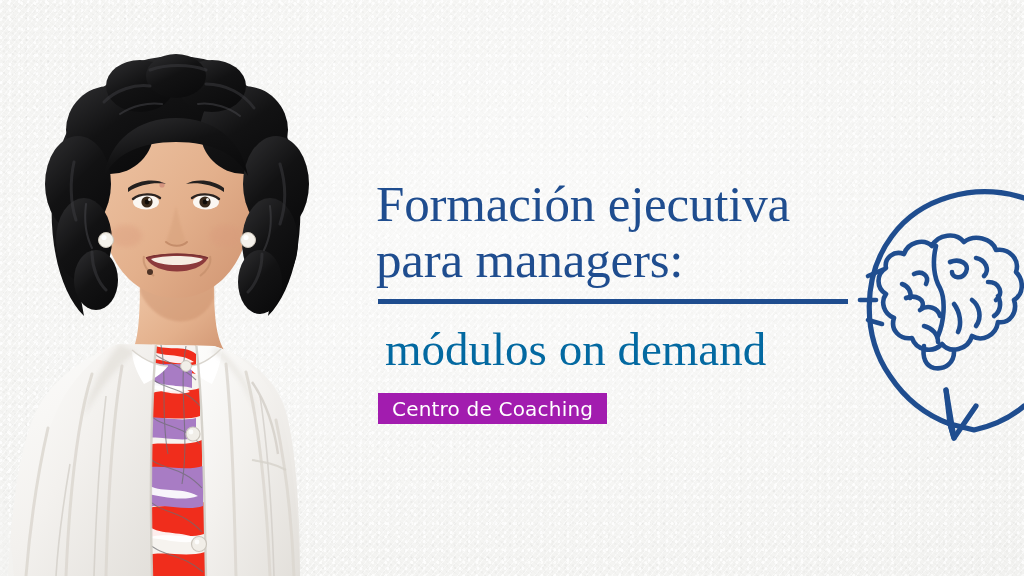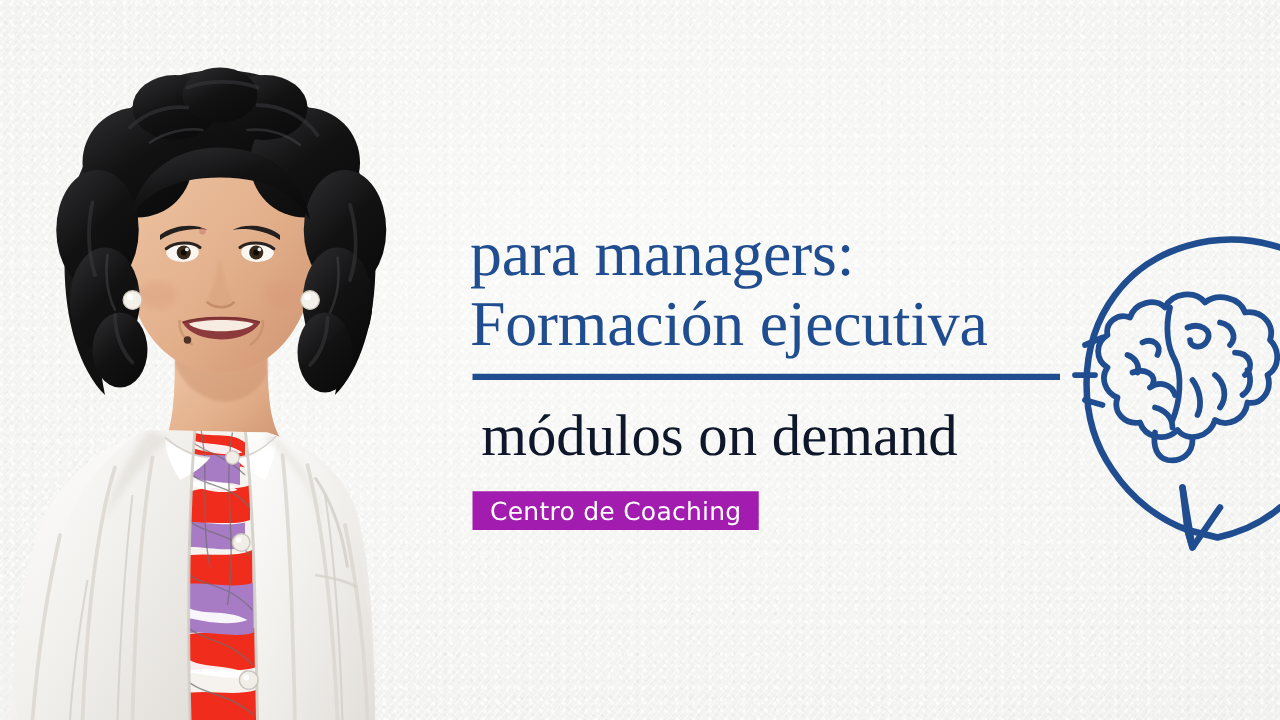--- a/index.html
+++ b/index.html
@@ -88,21 +88,21 @@
     background: #1f4d8f;
   }
   .subhead {
     position: absolute;
     left: 385px;
     top: 323px;
     font-family: "Liberation Serif", "DejaVu Serif", serif;
     font-weight: 400;
     font-size: 47px;
     line-height: 52px;
-    color: #0f172a;
+    color: #0369a1;
     white-space: nowrap;
   }
 
   
   .badge {
     position: absolute;
     left: 378px;
     top: 393px;
     height: 31px;
     padding: 0 14px;
@@ -325,22 +325,22 @@
           <circle cx="197" cy="498" r="2.4" fill="#ffffff" opacity=".8"></circle>
           <circle cx="186" cy="322" r="5.4" fill="#f1eee8" stroke="#cbc6bd" stroke-width="1"></circle>
         </g>
       </g>
 
       <path d="M0 532 L0 440 C8 470 12 506 14 532 Z" fill="#f4f4f2" opacity=".5"></path>
     </svg>
   </div>
 
   <div class="headline">
+    <div class="hl-line">Formación ejecutiva</div>
     <div class="hl-line">para managers:</div>
-    <div class="hl-line">Formación ejecutiva</div>
   </div>
 
   <div class="divider"></div>
 
   <div class="subhead">módulos on demand</div>
 
   <div class="badge">
     <span class="badge-label">Centro de Coaching</span>
   </div>
 

